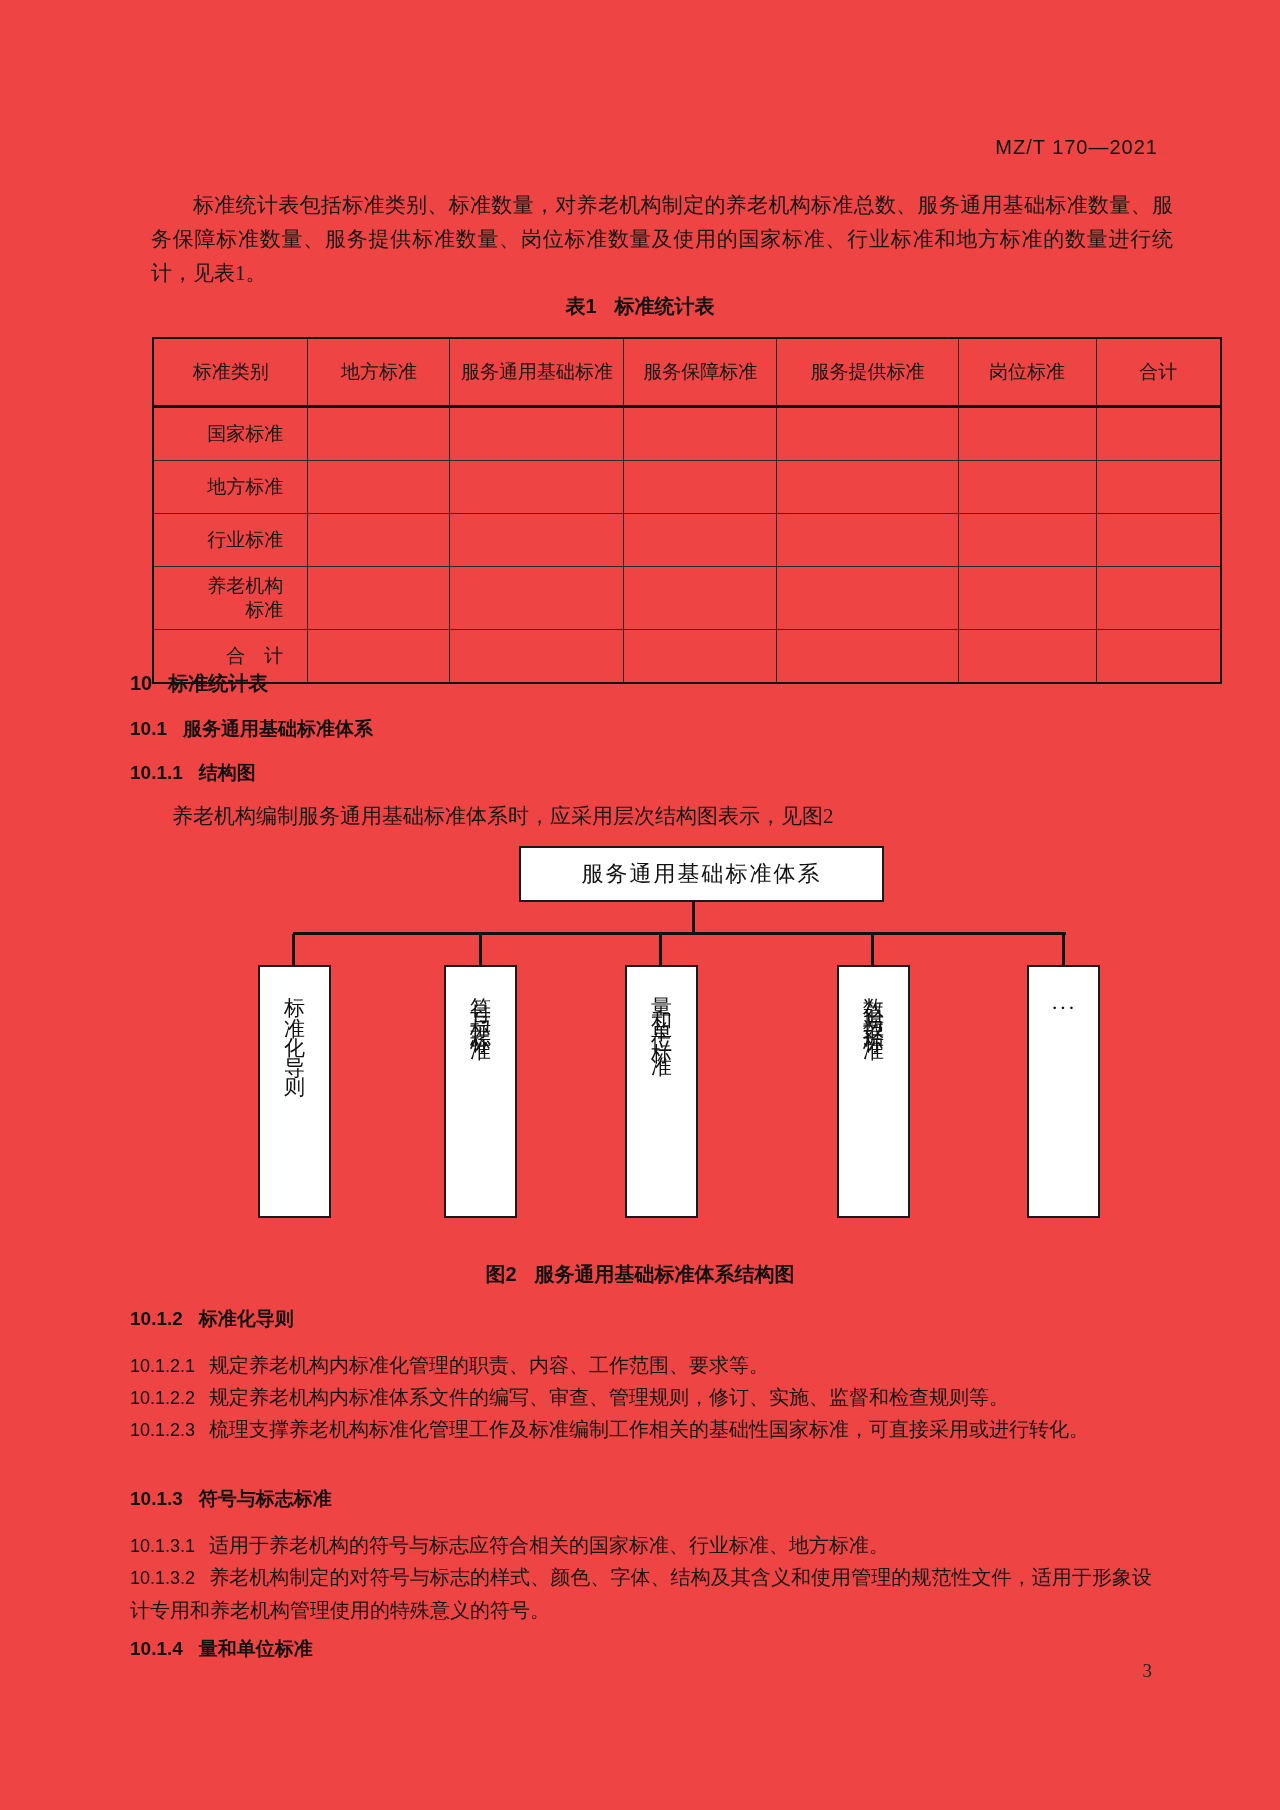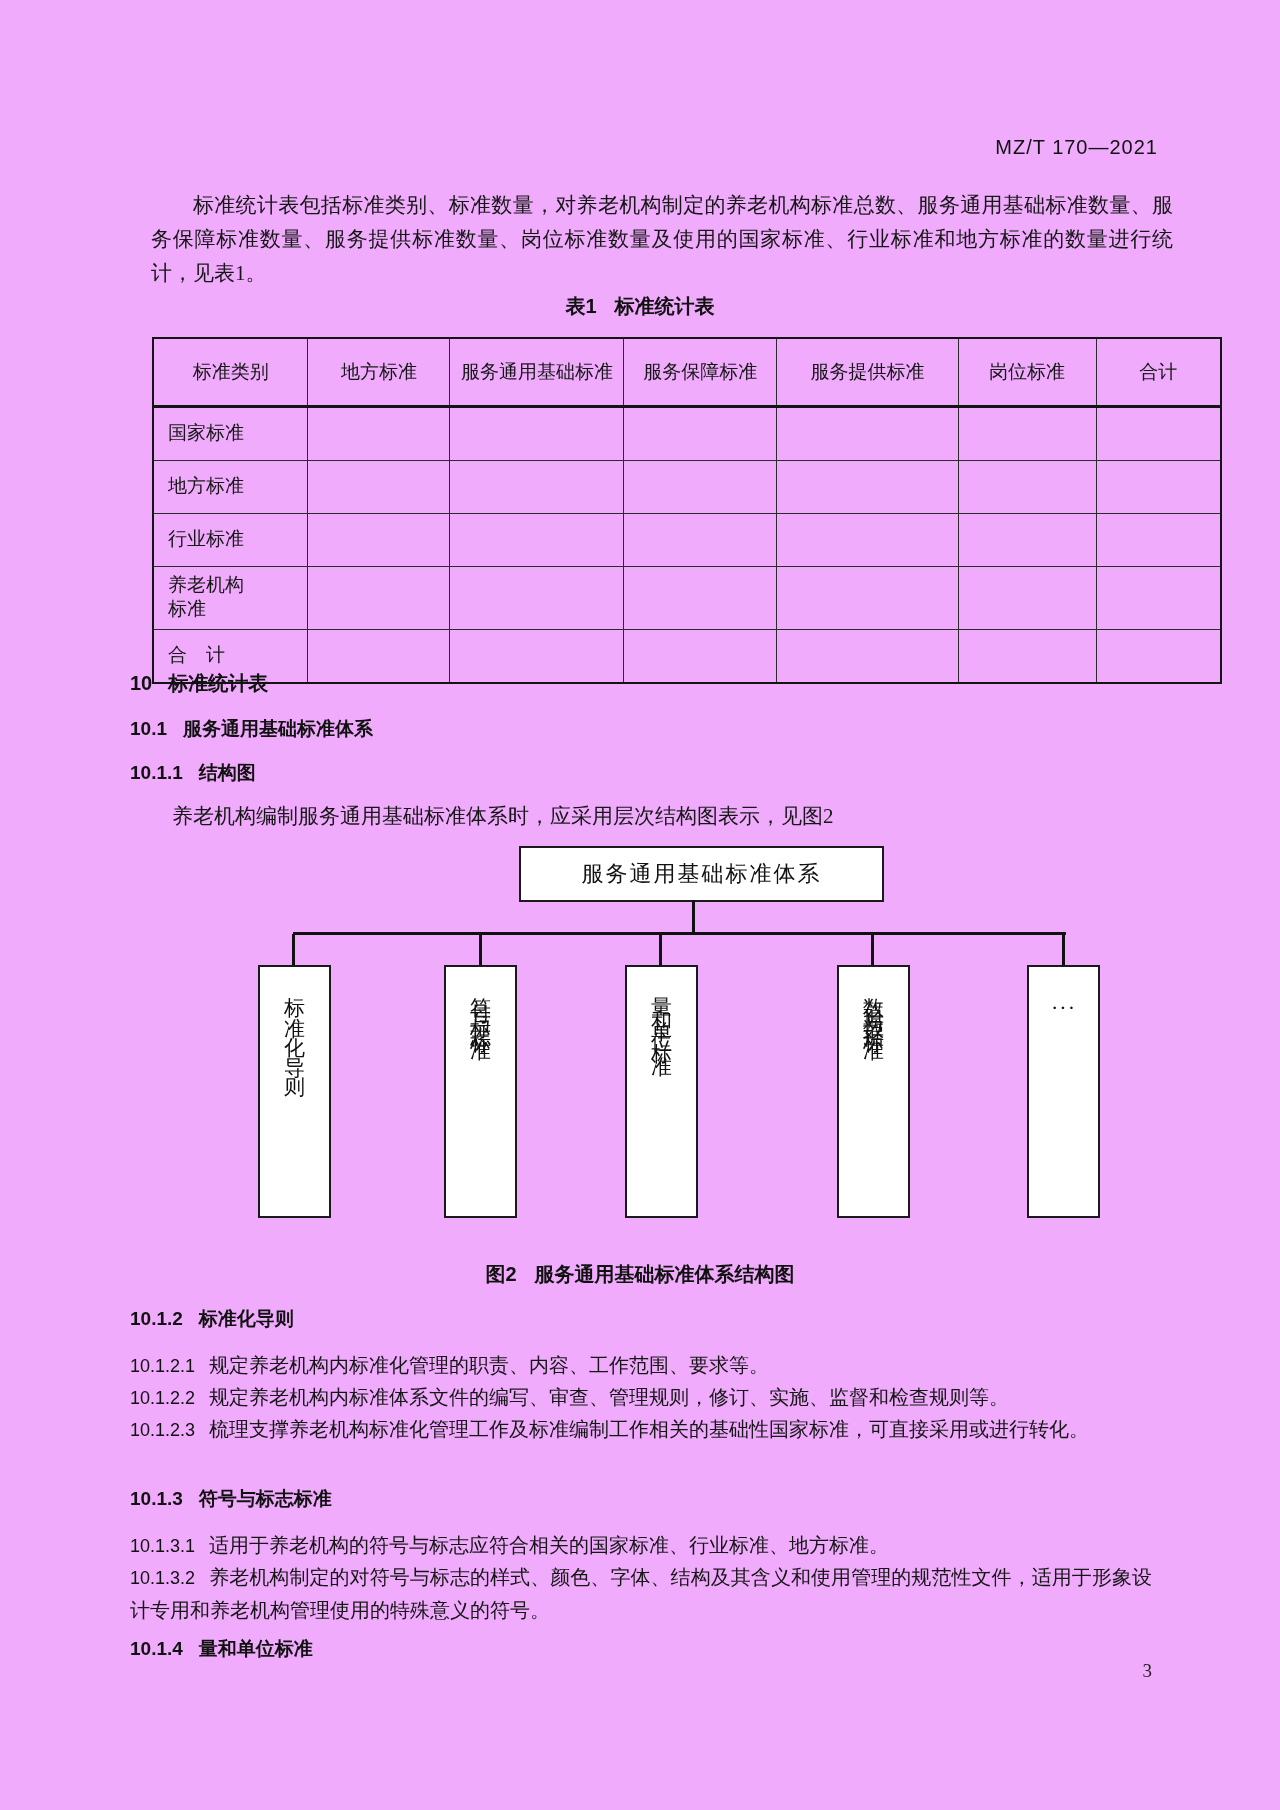--- a/index.html
+++ b/index.html
@@ -1,20 +1,20 @@
 <!DOCTYPE html>
 <html lang="zh"><head>
 <meta charset="utf-8">
 <style>
   html,body{margin:0;padding:0;background:#e8e8e8;}
   .page{
     position:relative;
     width:1280px;height:1810px;
     margin:0 auto;
-    background:#f0abfc;
+    background:#ef4444;
     color:#1b1b1b;
     font-family:"Liberation Serif","DejaVu Serif",serif;
     overflow:hidden;
   }
   .abs{position:absolute;}
 
   
   .doc-code{
     top:136px;right:122px;
     font-family:"Liberation Sans","DejaVu Sans",sans-serif;
@@ -52,21 +52,21 @@
   }
   table.std,table.std td,table.std th{border:1px solid #2b2b2b;}
   table.std{border:2.5px solid #141414;}
   table.std th{
     font-weight:normal;
     border-bottom:3px solid #141414;
     height:62px;
     padding:2px 6px;
     line-height:24px;
   }
-  table.std td{height:48px;padding:2px 14px;text-align:left;font-family:Liberation Mono, monospace;}
+  table.std td{height:48px;padding:2px 24px;text-align:right;}
   table.std td.lbl{white-space:pre-line;line-height:24px;}
   table.std tr.tall td{height:58px;}
 
   
   .hd{
     left:130px;
     font-family:"Liberation Sans","DejaVu Sans",sans-serif;
     font-weight:bold;color:#111;
     white-space:nowrap;
   }

